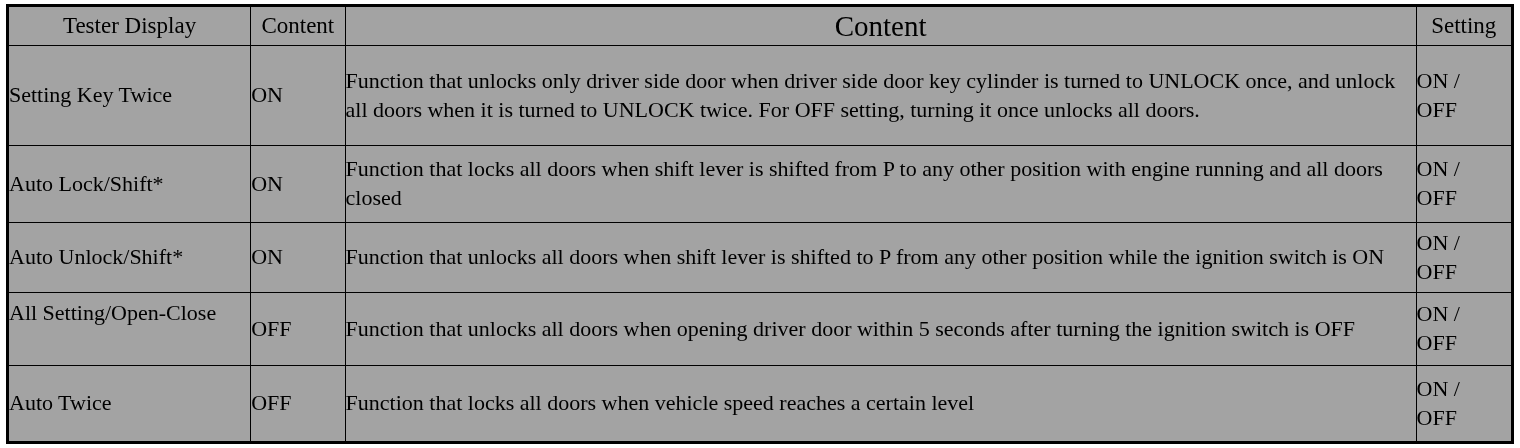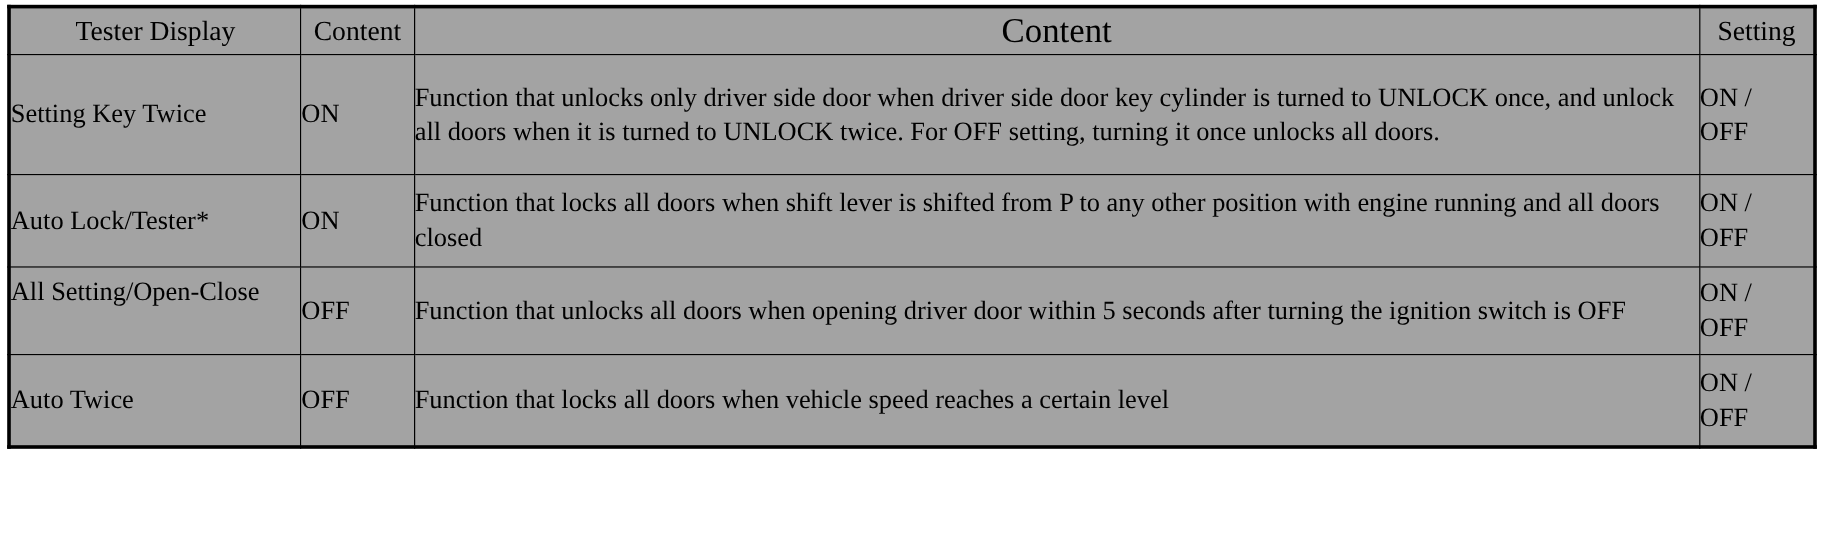--- a/index.html
+++ b/index.html
@@ -131,33 +131,46 @@
         </td>
         <td class="cell-setting">
           <span class="setting-stack">
             <span>ON /</span>
             <span>OFF</span>
           </span>
         </td>
       </tr>
 
       <tr class="row-h2">
-        <td class="cell-display">Auto Lock/Tester*</td>
+        <td class="cell-display">Auto Lock/Shift*</td>
         <td class="cell-default">ON</td>
         <td class="cell-content">
           <span class="content-text">Function that locks all doors when shift lever is shifted from P to any other position with engine running and all doors closed</span>
         </td>
         <td class="cell-setting">
           <span class="setting-stack">
             <span>ON /</span>
             <span>OFF</span>
           </span>
         </td>
       </tr>
 
+      <tr class="row-h3">
+        <td class="cell-display">Auto Unlock/Shift*</td>
+        <td class="cell-default">ON</td>
+        <td class="cell-content">
+          <span class="content-text">Function that unlocks all doors when shift lever is shifted to P from any other position while the ignition switch is ON</span>
+        </td>
+        <td class="cell-setting">
+          <span class="setting-stack">
+            <span>ON /</span>
+            <span>OFF</span>
+          </span>
+        </td>
+      </tr>
 
       <tr class="row-h4">
         <td class="cell-display">All Setting/Open-Close</td>
         <td class="cell-default">OFF</td>
         <td class="cell-content">
           <span class="content-text">Function that unlocks all doors when opening driver door within 5 seconds after turning the ignition switch is OFF</span>
         </td>
         <td class="cell-setting">
           <span class="setting-stack">
             <span>ON /</span>

